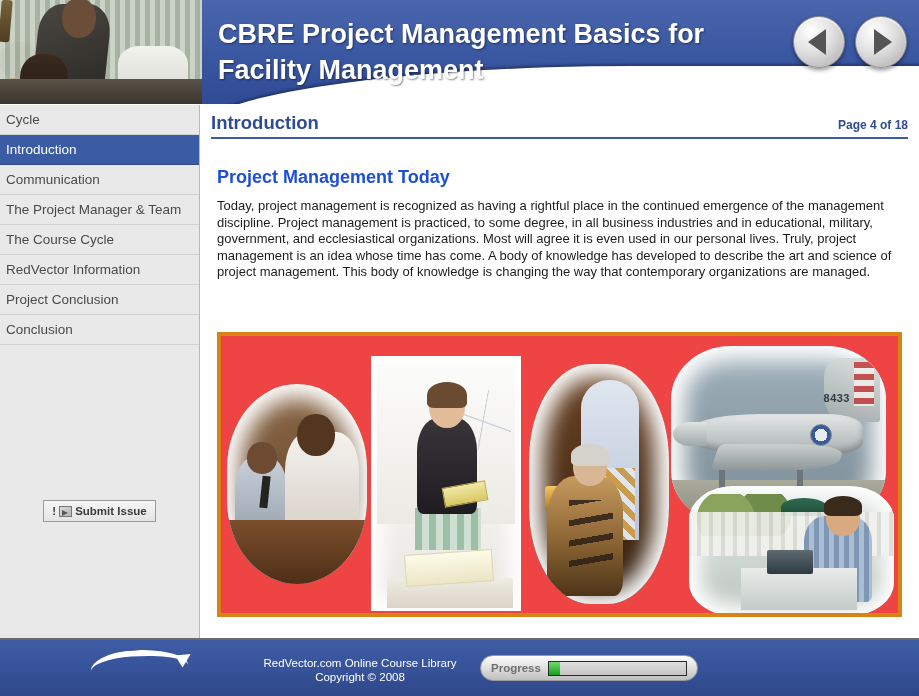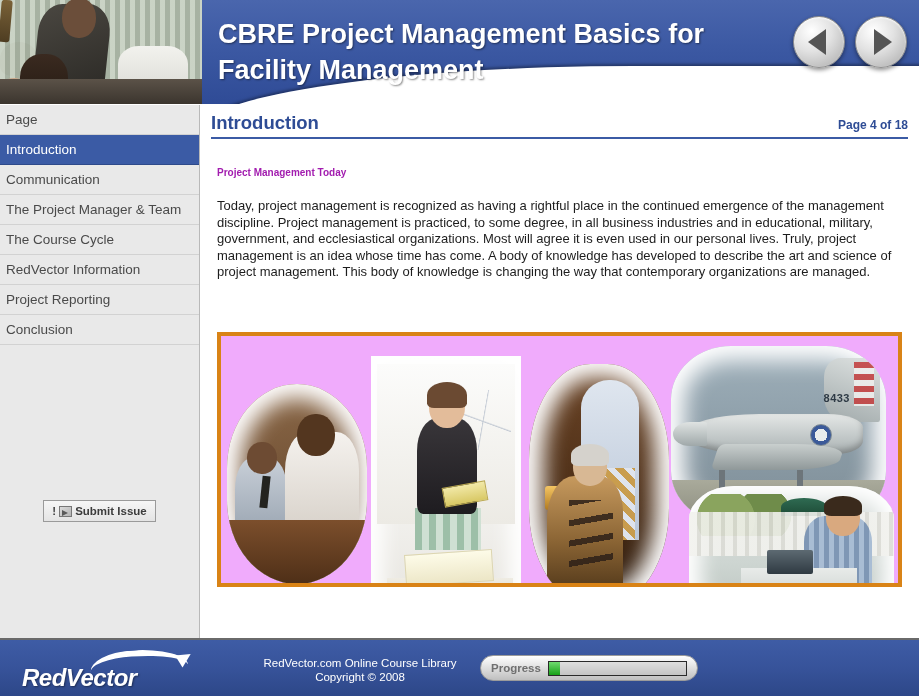--- a/index.html
+++ b/index.html
@@ -231,41 +231,41 @@
     color: #2e4c95;
   }
   .page-indicator {
     font-size: 12px;
     font-weight: bold;
     color: #2e4c95;
   }
   .subhead {
     position: absolute;
     left: 16px; top: 62px;
-    font-size: 10px;
+    font-size: 18px;
     font-weight: bold;
-    color: #a21caf;
+    color: #1d4ed8;
   }
   .body-text {
     position: absolute;
     left: 16px; top: 93px;
     width: 684px;
     font-size: 13px;
     line-height: 16.5px;
     color: #1d1d1d;
     text-align: left;
   }
 
   
   .collage-frame {
     position: absolute;
     left: 16px; top: 227px;
-    width: 685px; height: 255px;
+    width: 685px; height: 285px;
     border: 4px solid #22c55e;
-    background: #f0abfc;
+    background: #ef4444;
     overflow: hidden;
   }
   .vig { position: absolute; overflow: hidden; }
 
   
   .vig1 {
     left: 6px; top: 48px; width: 140px; height: 200px;
     border-radius: 50% / 42%;
     background: linear-gradient(170deg,#8e6b4a 0%,#6f4f33 55%,#4a3321 100%);
     box-shadow: inset 0 0 22px 14px #ffffff;
@@ -605,27 +605,27 @@
       <div class="nav-btn">
         <span class="tri-left"></span>
       </div>
       <div class="nav-btn">
         <span class="tri-right"></span>
       </div>
     </div>
   </div>
 
   <div class="sidebar">
-    <div class="nav-item">Page</div>
+    <div class="nav-item">Cycle</div>
     <div class="nav-item active">Introduction</div>
     <div class="nav-item">Communication</div>
     <div class="nav-item">The Project Manager &amp; Team</div>
     <div class="nav-item">The Course Cycle</div>
     <div class="nav-item">RedVector Information</div>
-    <div class="nav-item">Project Reporting</div>
+    <div class="nav-item">Project Conclusion</div>
     <div class="nav-item">Conclusion</div>
 
     <div class="submit-issue-wrap">
       <div class="submit-issue">
         <span class="si-bang">!</span>
         <span class="si-glyph"></span>
         <span>Submit Issue</span>
       </div>
     </div>
   </div>
@@ -697,21 +697,20 @@
         <div class="v5-table"></div>
         <div class="v5-laptop"></div>
       </div>
 
     </div>
   </div>
 
   <div class="footer">
     <div class="logo">
       <div class="logo-swoosh"></div>
-      <div class="logo-text">RedVector</div>
     </div>
 
     <div class="copyright">
       <div>RedVector.com Online Course Library</div>
       <div>Copyright © 2008</div>
     </div>
 
   </div>
 
   <div class="progress-pill">

